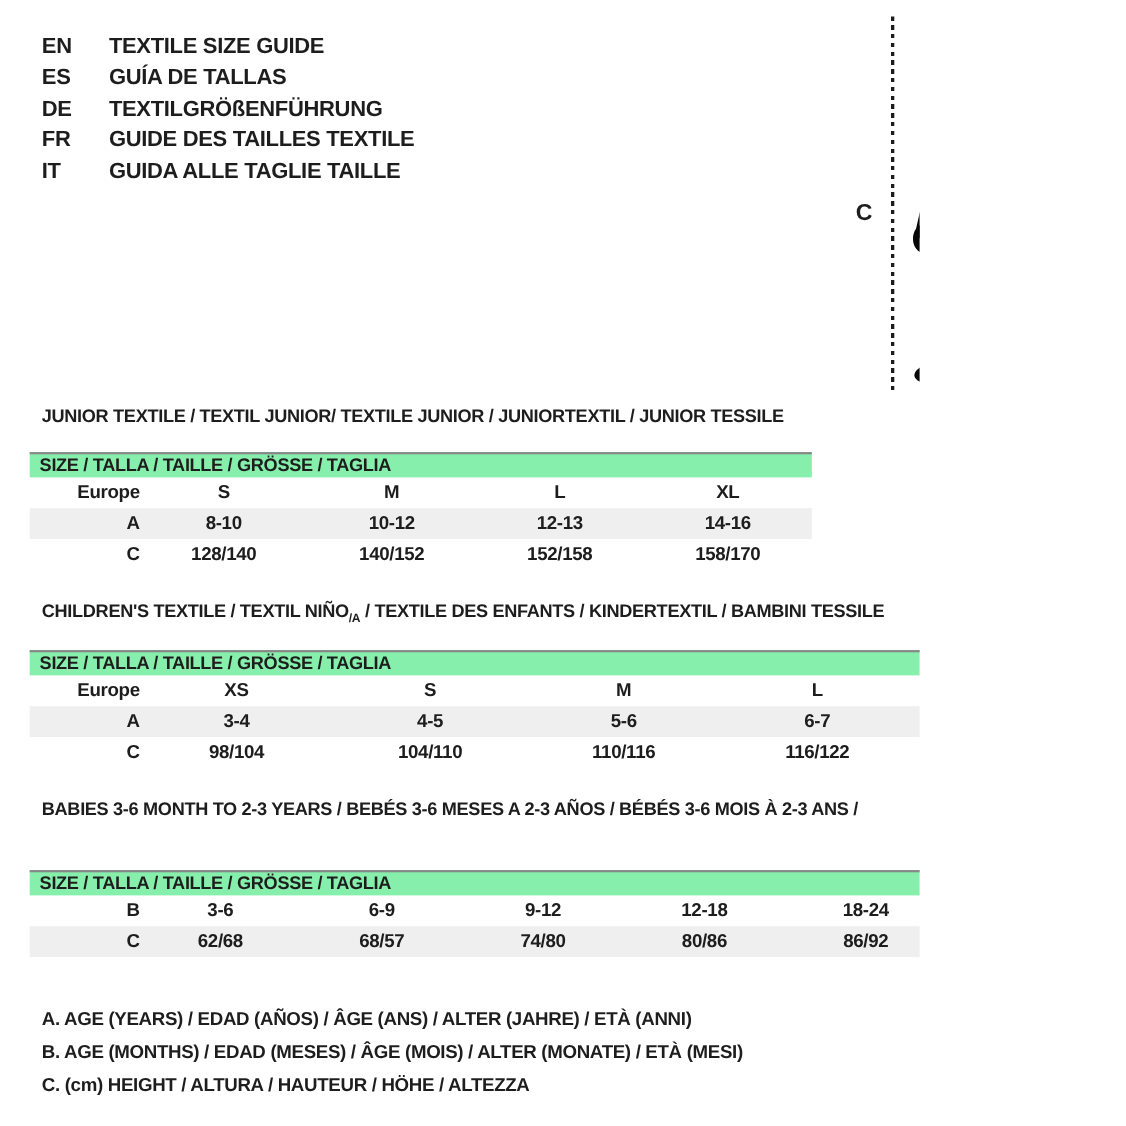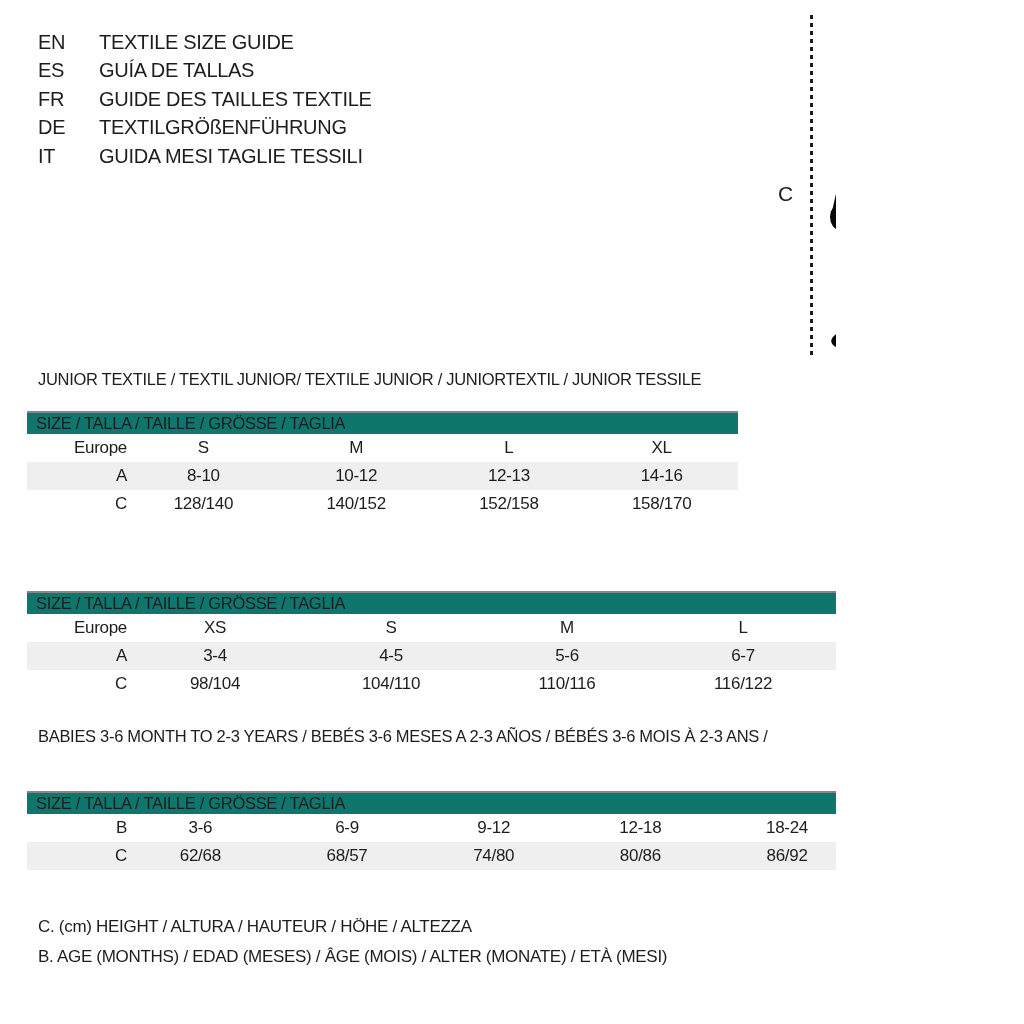--- a/index.html
+++ b/index.html
@@ -1,37 +1,37 @@
 <!DOCTYPE html>
 <html><head>
 <meta charset="utf-8">
 <style>
   html,body{margin:0;padding:0;background:#ffffff;}
   .page{
     position:relative;width:836px;height:1024px;background:#ffffff;
-    font-family:"Liberation Sans",sans-serif;font-weight:400;color:#1d1d1d;
+    font-family:"Liberation Sans",sans-serif;font-weight:700;color:#1d1d1d;
     overflow:hidden;letter-spacing:-0.3px;
   }
   
   .lang-block{position:absolute;left:38px;top:28px;}
   .lang-row{display:flex;height:28.5px;align-items:center;font-size:20px;}
   .lang-code{width:61px;}
   .lang-title{white-space:nowrap;}
   
   .measure-line{position:absolute;left:810px;top:15px;width:3px;height:340px;
     background:repeating-linear-gradient(to bottom,#1c1c1c 0 4px,transparent 4px 8px);}
   .height-label{position:absolute;left:778px;top:182px;font-size:21px;}
   .baby-svg{position:absolute;left:820px;top:14px;width:160px;height:342px;}
   
   .sec-heading{position:absolute;left:38px;font-size:16.5px;white-space:nowrap;}
   .sec-heading .sub{font-size:11px;vertical-align:-4px;}
   .two-line{line-height:28px;}
   
   .tbl{position:absolute;left:27px;}
-  .tbl-head{height:21px;line-height:21px;background:#0f766e;border-top:2px solid #878787;
+  .tbl-head{height:21px;line-height:21px;background:#86efac;border-top:2px solid #878787;
     padding-left:9px;font-size:16.5px;}
   .tbl-row{display:flex;height:28px;align-items:center;font-size:17px;}
   .tbl-row.shade{background:#efefef;}
   .tbl-row .lbl{width:100px;padding-left:9px;box-sizing:border-box;text-align:right;}
   .tbl-row .val{flex:1;text-align:center;}
   
   .notes{position:absolute;left:38px;top:912px;line-height:30px;font-size:17px;}
 </style>
 </head>
 <body>
@@ -41,30 +41,30 @@
   <div class="lang-block">
     <div class="lang-row">
       <span class="lang-code">EN</span>
       <span class="lang-title">TEXTILE SIZE GUIDE</span>
     </div>
     <div class="lang-row">
       <span class="lang-code">ES</span>
       <span class="lang-title">GUÍA DE TALLAS</span>
     </div>
     <div class="lang-row">
+      <span class="lang-code">DE</span>
+      <span class="lang-title">TEXTILGRÖßENFÜHRUNG</span>
+    </div>
+    <div class="lang-row">
       <span class="lang-code">FR</span>
       <span class="lang-title">GUIDE DES TAILLES TEXTILE</span>
     </div>
     <div class="lang-row">
-      <span class="lang-code">DE</span>
-      <span class="lang-title">TEXTILGRÖßENFÜHRUNG</span>
-    </div>
-    <div class="lang-row">
       <span class="lang-code">IT</span>
-      <span class="lang-title">GUIDA MESI TAGLIE TESSILI</span>
+      <span class="lang-title">GUIDA ALLE TAGLIE TAILLE</span>
     </div>
   </div>
 
   <span class="height-label">C</span>
   <div class="measure-line"></div>
   <svg class="baby-svg" viewBox="0 0 160 340" aria-hidden="true">
     <g fill="#070707">
       <ellipse cx="82" cy="50" rx="31" ry="42"></ellipse>
       <ellipse cx="49" cy="62" rx="8" ry="13"></ellipse>
       <ellipse cx="116" cy="64" rx="7" ry="12"></ellipse>
@@ -102,20 +102,21 @@
     </div>
     <div class="tbl-row">
       <span class="lbl">C</span>
       <span class="val">128/140</span>
       <span class="val">140/152</span>
       <span class="val">152/158</span>
       <span class="val">158/170</span>
     </div>
   </div>
 
+  <div class="sec-heading" style="top:547px;"><span>CHILDREN'S TEXTILE / TEXTIL NIÑO</span><span class="sub">/A</span><span> / TEXTILE DES ENFANTS / KINDERTEXTIL / BAMBINI TESSILE</span></div>
   <div class="tbl" style="top:591px;width:980px;">
     <div class="tbl-head">SIZE / TALLA / TAILLE / GRÖSSE / TAGLIA</div>
     <div class="tbl-row">
       <span class="lbl">Europe</span>
       <span class="val">XS</span>
       <span class="val">S</span>
       <span class="val">M</span>
       <span class="val">L</span>
       <span class="val">XL</span>
     </div>
@@ -156,17 +157,18 @@
       <span class="val">62/68</span>
       <span class="val">68/57</span>
       <span class="val">74/80</span>
       <span class="val">80/86</span>
       <span class="val">86/92</span>
       <span class="val">92/98</span>
     </div>
   </div>
 
   <div class="notes">
+    <div>A. AGE (YEARS) / EDAD (AÑOS) / ÂGE (ANS) / ALTER (JAHRE) / ETÀ (ANNI)</div>
+    <div>B. AGE (MONTHS) / EDAD (MESES) / ÂGE (MOIS) / ALTER (MONATE) / ETÀ (MESI)</div>
     <div>C. (cm) HEIGHT / ALTURA / HAUTEUR / HÖHE / ALTEZZA</div>
-    <div>B. AGE (MONTHS) / EDAD (MESES) / ÂGE (MOIS) / ALTER (MONATE) / ETÀ (MESI)</div>
   </div>
 
 </div>
 
 </body></html>

